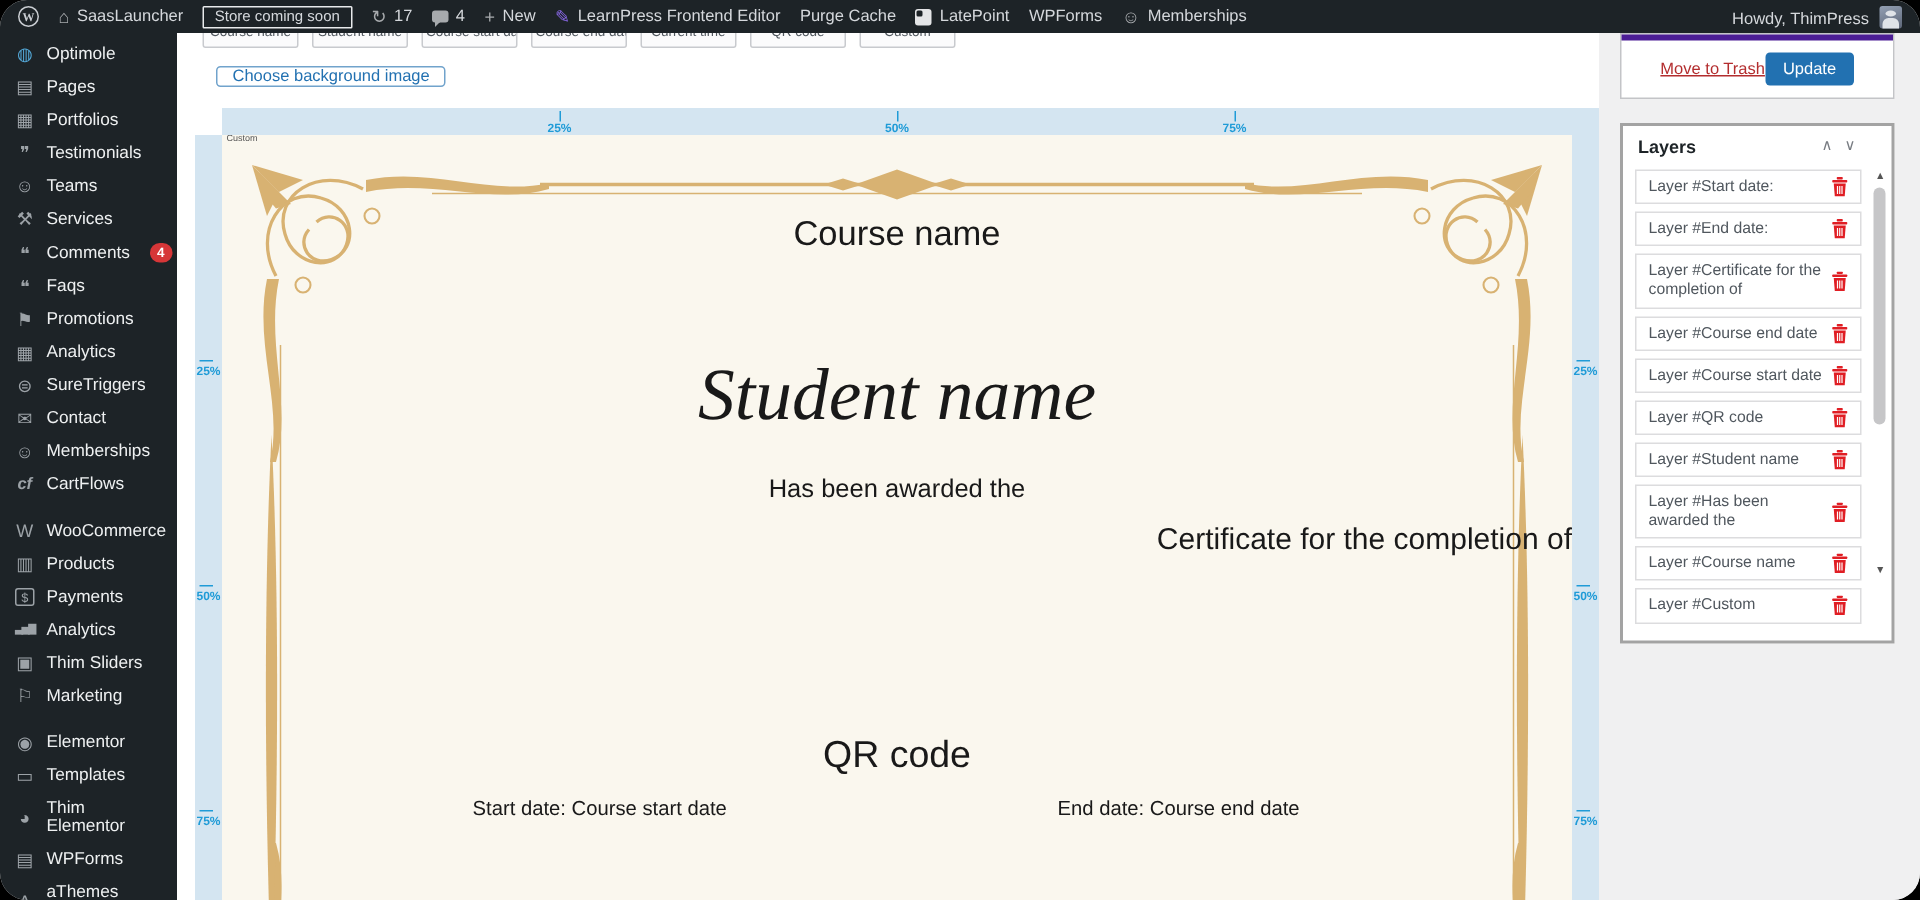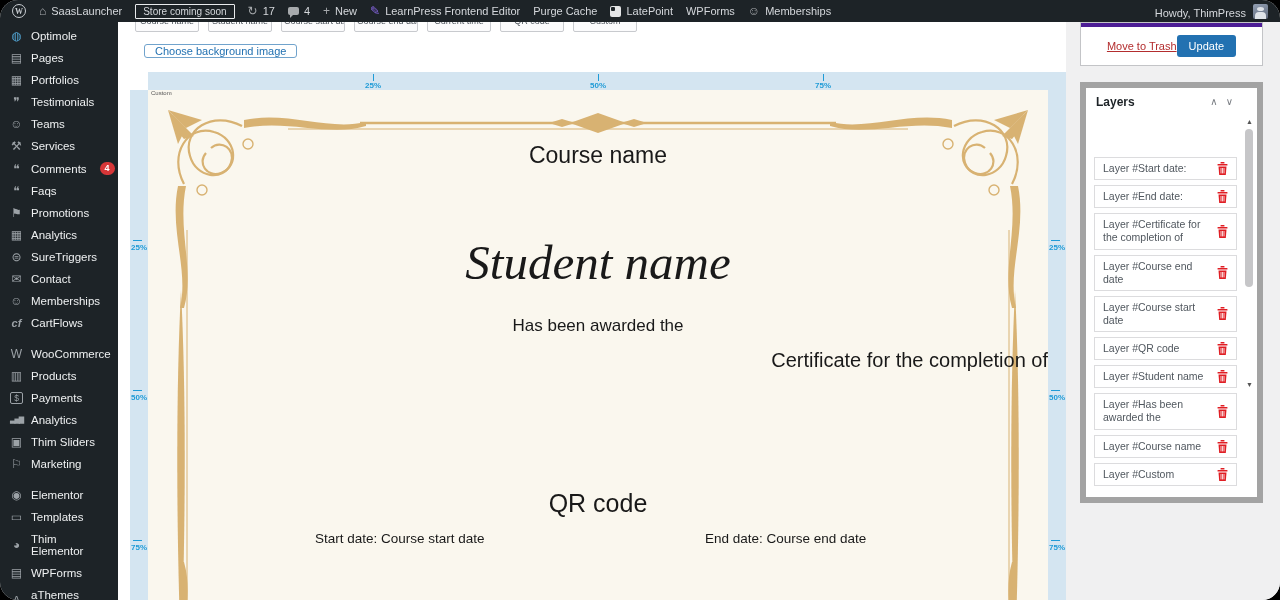--- a/index.html
+++ b/index.html
@@ -77,26 +77,26 @@
   .panel { position:absolute; left:1080px; top:22px; width:183px; font-size:11px; color:#50575e; }
   .pubbox { background:#fff; border:1px solid #c3c4c7; }
   .pub-row1 { display:flex; align-items:center; gap:6px; padding:7px 10px; }
   .cal-ic { width:11px; height:11px; min-width:11px; border:1.5px solid #646970; border-top-width:4px; border-radius:1px; }
   .pub-date { font-weight:bold; color:#1d2327; }
   .edit-link { color:#2271b1; text-decoration:underline; cursor:pointer; }
   .pub-row2 { display:flex; justify-content:center; align-items:center; padding:8px 10px; border-top:4px solid #4c1d95; }
   .trash-link { color:#b32d2e; text-decoration:underline; cursor:pointer; }
   .update-btn { background:#2271b1; color:#fff; border:none; border-radius:3px; padding:5px 12px; font-size:11px; cursor:pointer;}
 
-  .layersbox { margin-top:16px; background:#fff; border:6px solid #a3a3a3; position:relative; padding-bottom:4px; }
+  .layersbox { margin-top:16px; background:#fff; border:2px solid #a3a3a3; position:relative; padding-bottom:4px; }
   .lay-head { display:flex; align-items:center; padding:7px 10px 6px 10px; }
   .lay-title { font-weight:bold; font-size:12px; color:#1d2327; flex:1; }
   .sort-ic { color:#787c82; font-size:10px; margin-left:8px; cursor:pointer; line-height:1; }
   .sort-ic:last-of-type { margin-right:14px; }
-  .lay-list { list-style:none; padding:2px 20px 2px 8px;margin-top:40px; }
+  .lay-list { list-style:none; padding:2px 20px 2px 8px; }
   .lay-item { display:flex; align-items:center; justify-content:space-between; gap:6px;
               border:1px solid #dcdcde; background:#fff; padding:4px 8px; margin-bottom:5px;
               font-size:10.5px; color:#50575e; line-height:1.25; }
   .lay-item span { flex:1; }
   .trash-ic { cursor:pointer; display:block; }
   .lay-scroll { position:absolute; right:2px; top:30px; height:270px; width:11px; }
   .ls-up, .ls-down { position:absolute; left:0; width:100%; text-align:center; font-size:7px; color:#555; cursor:pointer;}
   .ls-up { top:0; } .ls-down { bottom:0; }
   .ls-thumb { position:absolute; left:1px; top:11px; width:8px; height:158px; background:#c6c6c8; border-radius:4px; cursor:pointer;}
 </style>

